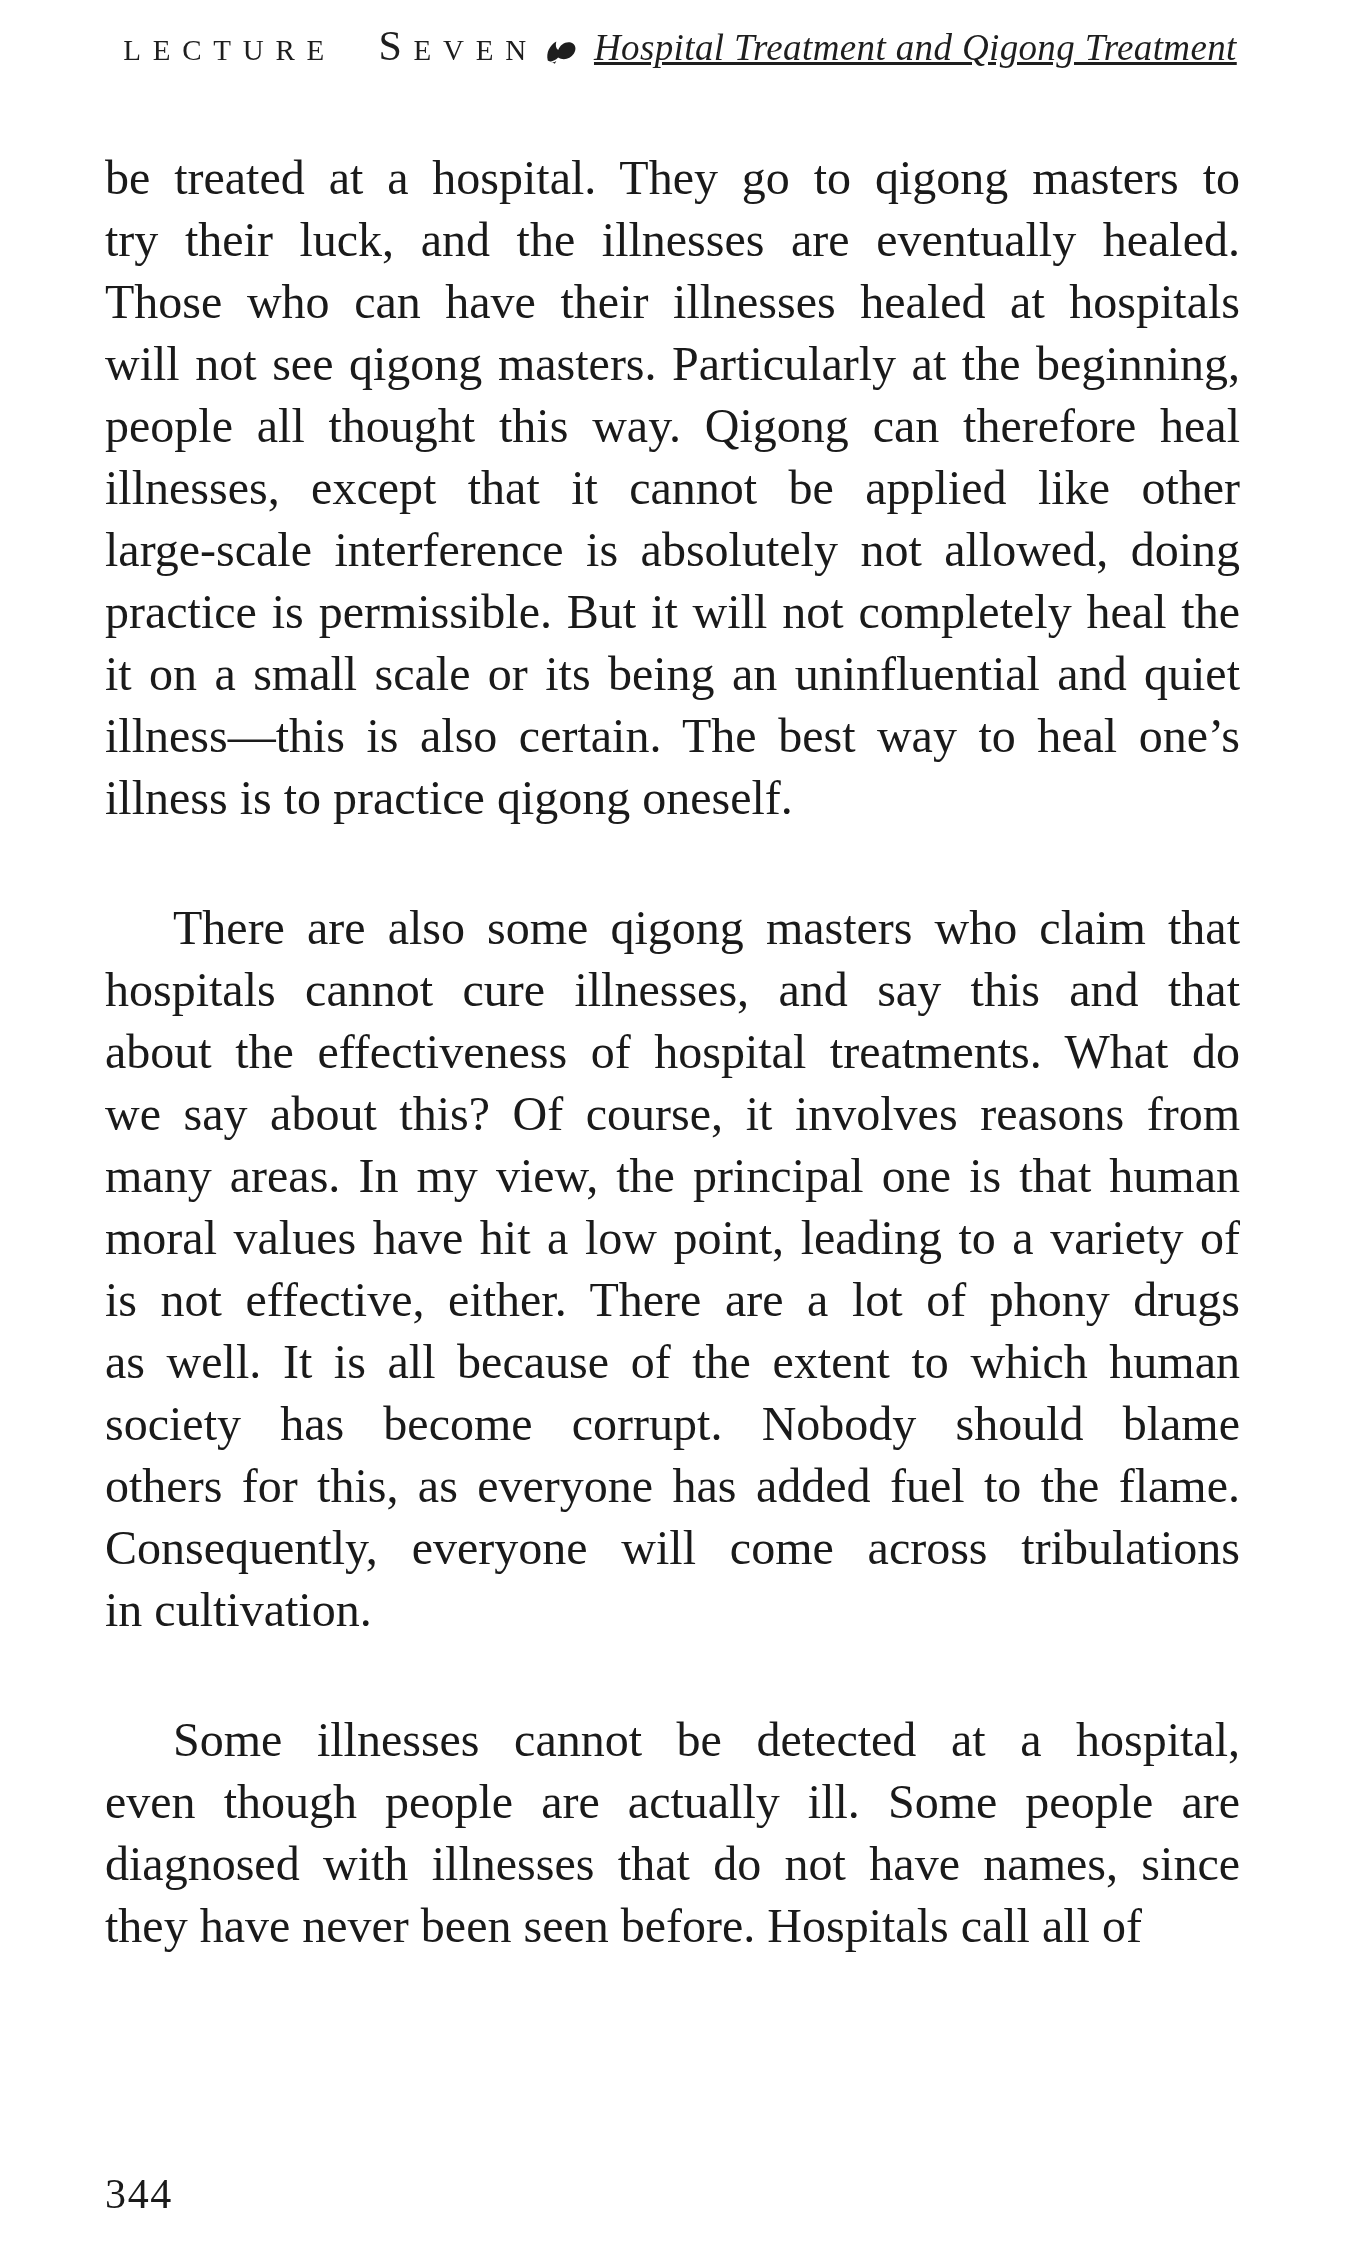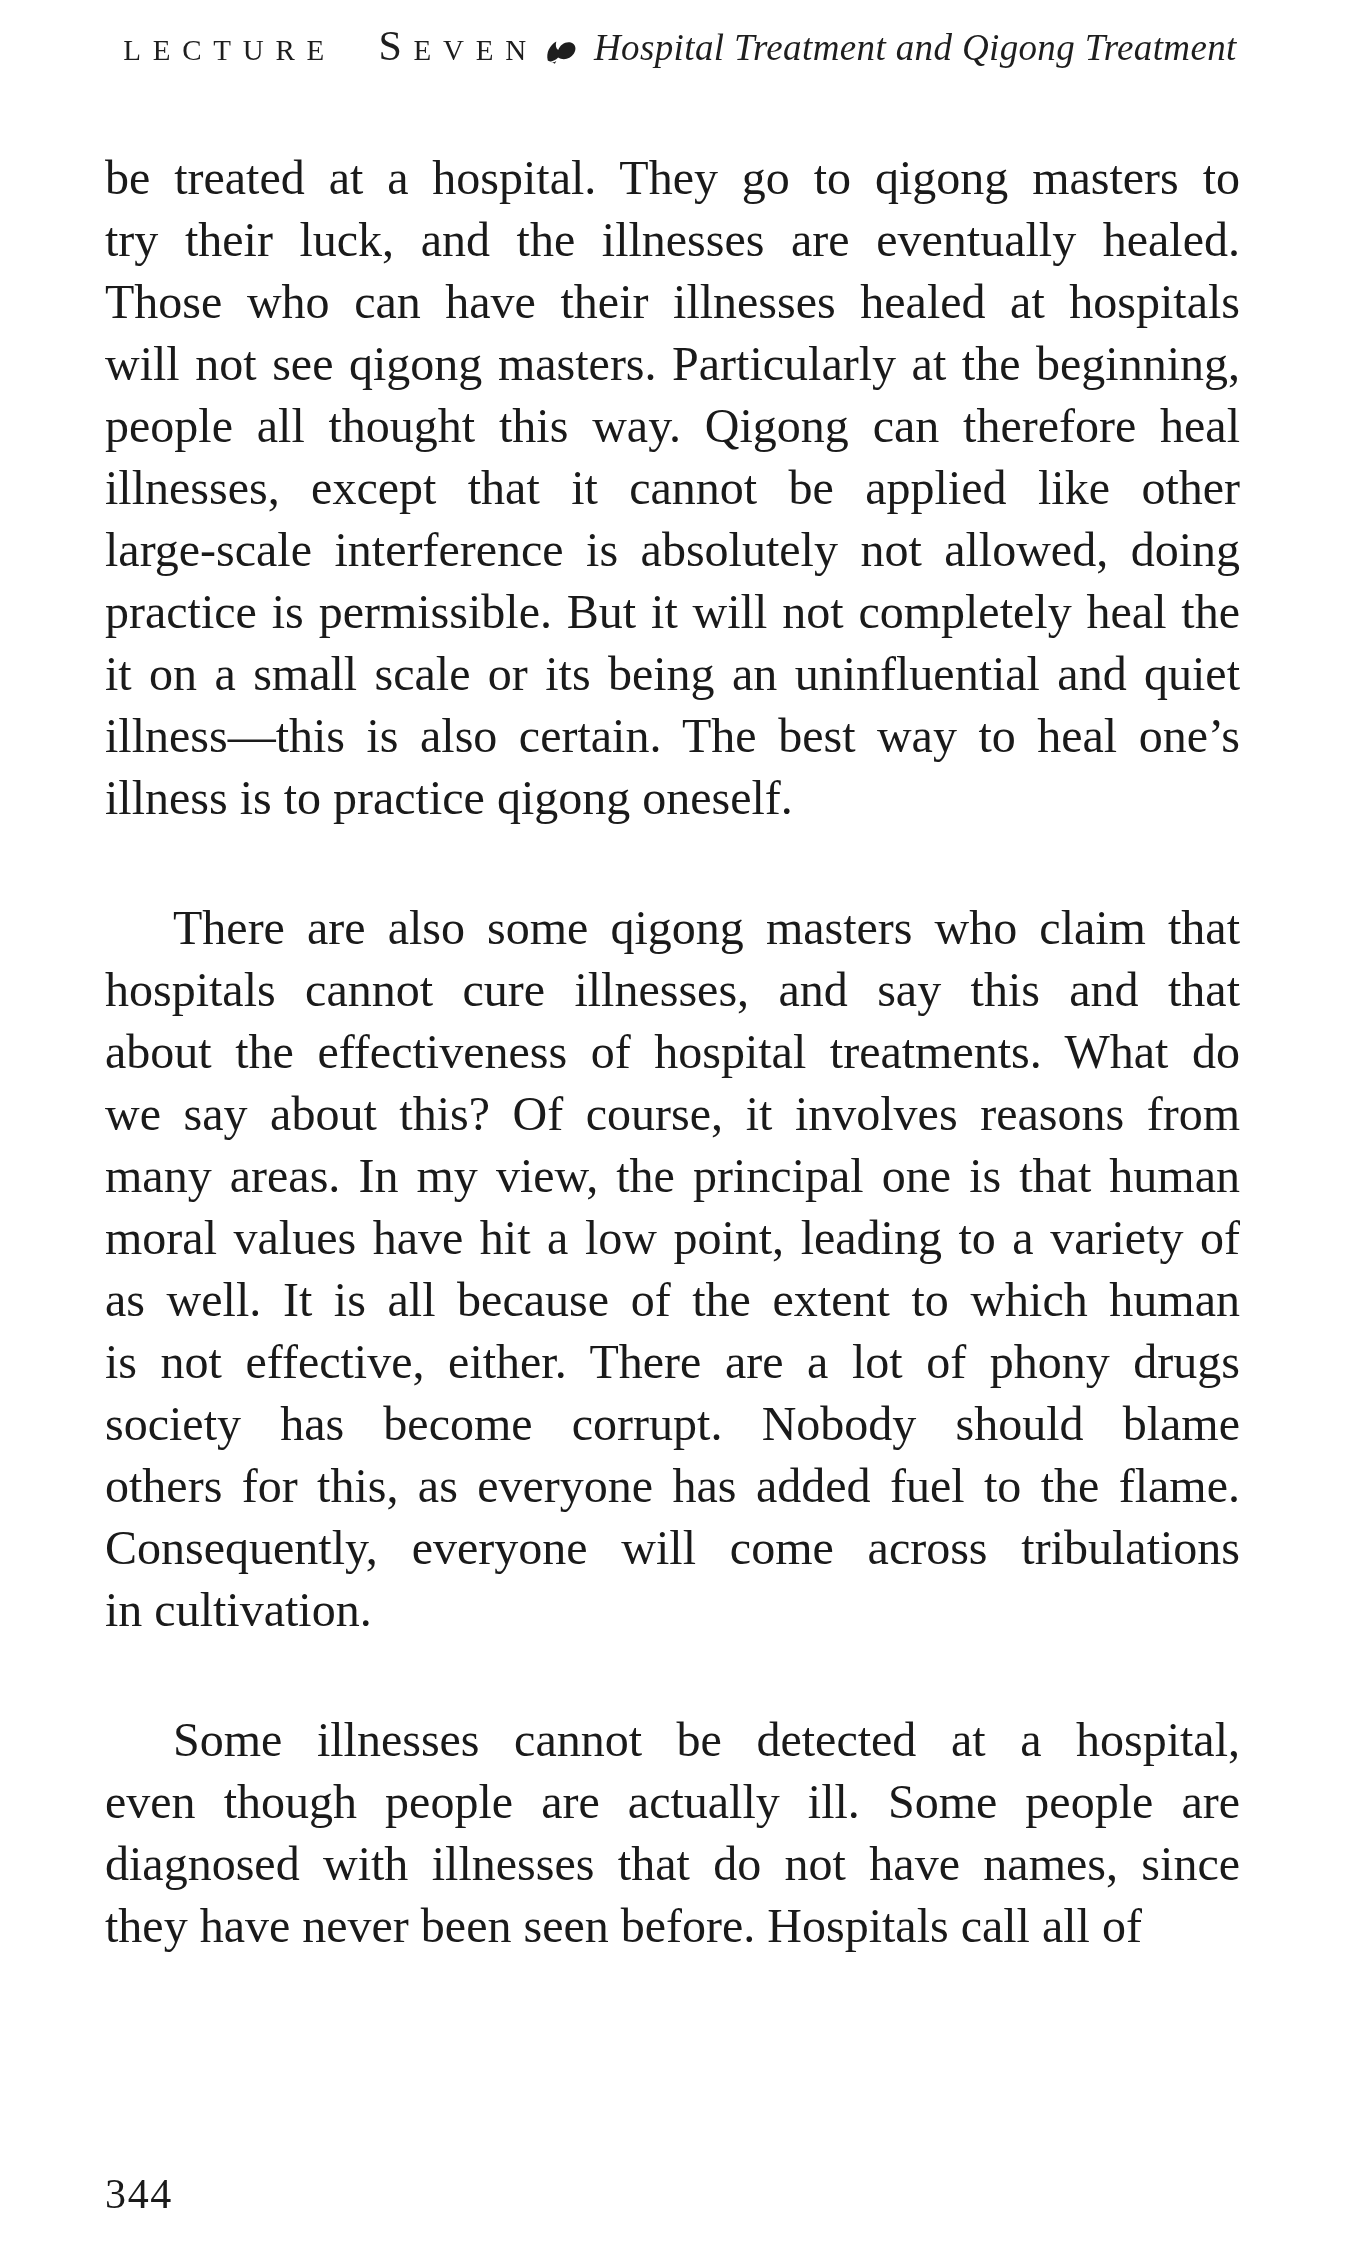--- a/index.html
+++ b/index.html
@@ -37,20 +37,21 @@
   .fleuron {
     display: inline-block;
     margin: 0 16px 0 6px;
     vertical-align: baseline;
     transform: translateY(5px);
   }
   .chapter-title {
     font-style: italic;
     font-size: 37px;
     letter-spacing: 0.01em;
+    text-decoration: underline;
   }
   
   .page-body {
     margin: 68px 120px 0 105px;
     font-size: 48px;
     line-height: 62px;
     color: #1a1a1a;
   }
   .paragraph + .paragraph { margin-top: 68px; }
   .line {
@@ -100,22 +101,22 @@
         <div class="line">illness—this is also certain. The best way to heal one’s</div>
         <div class="line last">illness is to practice qigong oneself.</div>
       </div>
       <div class="paragraph indent">
         <div class="line first">There are also some qigong masters who claim that</div>
         <div class="line">hospitals cannot cure illnesses, and say this and that</div>
         <div class="line">about the effectiveness of hospital treatments. What do</div>
         <div class="line">we say about this? Of course, it involves reasons from</div>
         <div class="line">many areas. In my view, the principal one is that human</div>
         <div class="line">moral values have hit a low point, leading to a variety of</div>
+        <div class="line">is not effective, either. There are a lot of phony drugs</div>
         <div class="line">as well. It is all because of the extent to which human</div>
-        <div class="line">is not effective, either. There are a lot of phony drugs</div>
         <div class="line">society has become corrupt. Nobody should blame</div>
         <div class="line">others for this, as everyone has added fuel to the flame.</div>
         <div class="line">Consequently, everyone will come across tribulations</div>
         <div class="line last">in cultivation.</div>
       </div>
       <div class="paragraph indent">
         <div class="line first">Some illnesses cannot be detected at a hospital,</div>
         <div class="line">even though people are actually ill. Some people are</div>
         <div class="line">diagnosed with illnesses that do not have names, since</div>
         <div class="line last">they have never been seen before. Hospitals call all of</div>

